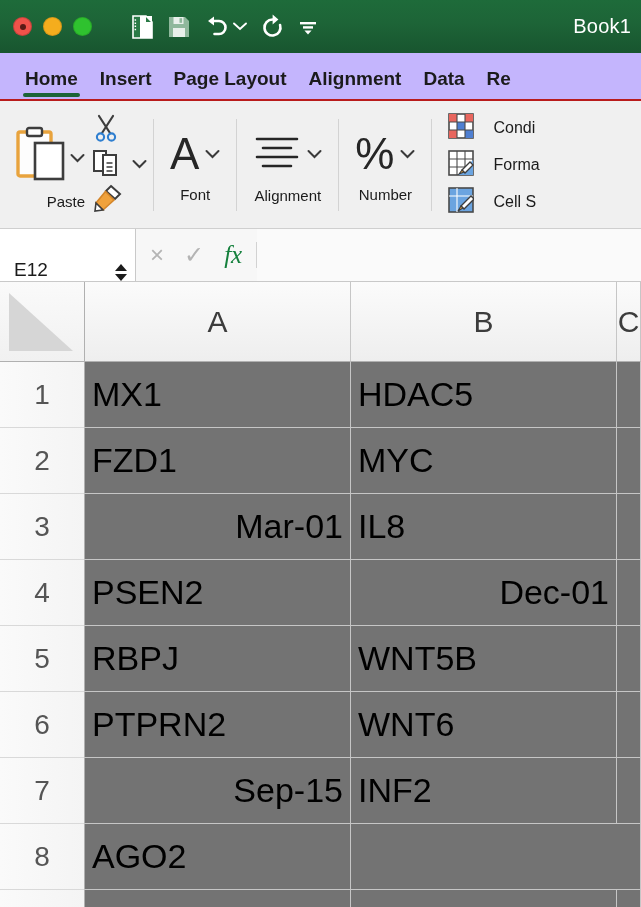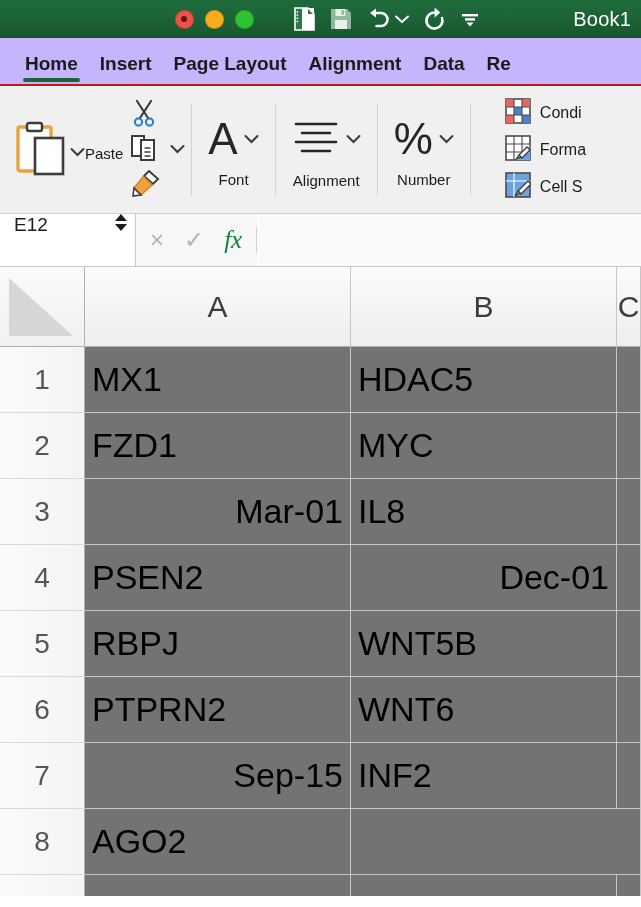--- a/index.html
+++ b/index.html
@@ -6,23 +6,23 @@
   html, body { width:641px; height:907px; overflow:hidden; }
   body {
     font-family:"Liberation Sans", sans-serif;
     background:#ffffff;
     -webkit-font-smoothing:antialiased;
   }
 
   
   .titlebar{
     position:relative;
-    height:38px;
+    height:53px;
     background:linear-gradient(180deg,#1e6b3a 0%,#1d6437 45%,#18552f 100%);
-    display:flex; align-items:center;justify-content:center;
+    display:flex; align-items:center;
   }
   .traffic{ display:flex; align-items:center; gap:11px; padding-left:13px; }
   .tl{ width:19px; height:19px; border-radius:50%; position:relative; }
   .tl.red{ background:#f0524a; box-shadow:inset 0 0 0 1px rgba(0,0,0,.18); }
   .tl.red:after{
     content:""; position:absolute; left:50%; top:50%;
     width:6px; height:6px; margin:-3px 0 0 -3px; border-radius:50%;
     background:#5b1a16;
   }
   .tl.amber{ background:#f5ad1d; box-shadow:inset 0 0 0 1px rgba(0,0,0,.12); }
@@ -65,51 +65,51 @@
     height:128px; background:#f0f0f0;
     display:flex; align-items:stretch;
     border-bottom:1px solid #cfcfcf;
     overflow:hidden;
   }
   .rgroup{ display:flex; align-items:center; position:relative; }
   .rsep{ width:1px; align-self:center; height:92px; background:#d3d3d3; }
 
   
   .g-clip{ padding:0 6px 0 14px; gap:2px; }
-  .paste-col{ display:flex; flex-direction:row; align-items:center; padding-top:6px; }
+  .paste-col{ display:flex; flex-direction:column; align-items:flex-end; padding-top:6px; }
   .paste-ico-row{ display:flex; align-items:center; }
   .paste-label{ font-size:15px; color:#1b1b1b; margin-top:2px; }
   .clip-col{ display:flex; flex-direction:column; align-items:flex-start; gap:2px; padding-left:4px; }
   .clip-item{ display:flex; align-items:center; height:33px; }
 
   
   .gbig{ display:flex; flex-direction:column; align-items:center;
          justify-content:center; padding:6px 16px 0 16px; }
   .gbig-row{ display:flex; align-items:center; gap:6px; }
   .gbig-glyph{ font-size:44px; line-height:44px; color:#262626; font-weight:300; }
   .gbig-label{ font-size:15px; color:#1b1b1b; margin-top:10px; }
 
   
   .g-styles{ display:flex; flex-direction:column; justify-content:center;
              gap:7px; padding:0 0 0 16px; }
-  .style-item{ display:flex; align-items:center; gap:9px; white-space:nowrap;margin-left:18px; }
+  .style-item{ display:flex; align-items:center; gap:19px; white-space:nowrap; }
   .style-label{ font-size:16px; color:#1b1b1b; }
 
   .chev{ color:#3a3a3a; font-size:13px; line-height:1; }
 
   
   .fbar{
     height:53px; background:#f7f7f7;
     display:flex; align-items:stretch;
     border-bottom:1px solid #c9c9c9;
   }
   .namebox{
     width:136px; background:#ffffff;
     border-right:1px solid #c9c9c9;
-    display:flex; align-items:flex-start; justify-content:space-between;
+    display:flex; align-items:flex-end; justify-content:space-between;
     padding:0 8px 0 14px;
   }
   .namebox-text{ font-size:19px; color:#1b1b1b; }
   .spin{ display:flex; flex-direction:column; gap:3px; }
   .spin i{ display:block; width:0; height:0; border-left:6px solid transparent;
            border-right:6px solid transparent; }
   .spin i.up{ border-bottom:7px solid #1b1b1b; }
   .spin i.dn{ border-top:7px solid #1b1b1b; }
 
   .fbtns{ display:flex; align-items:center; gap:20px; padding:0 14px; }

